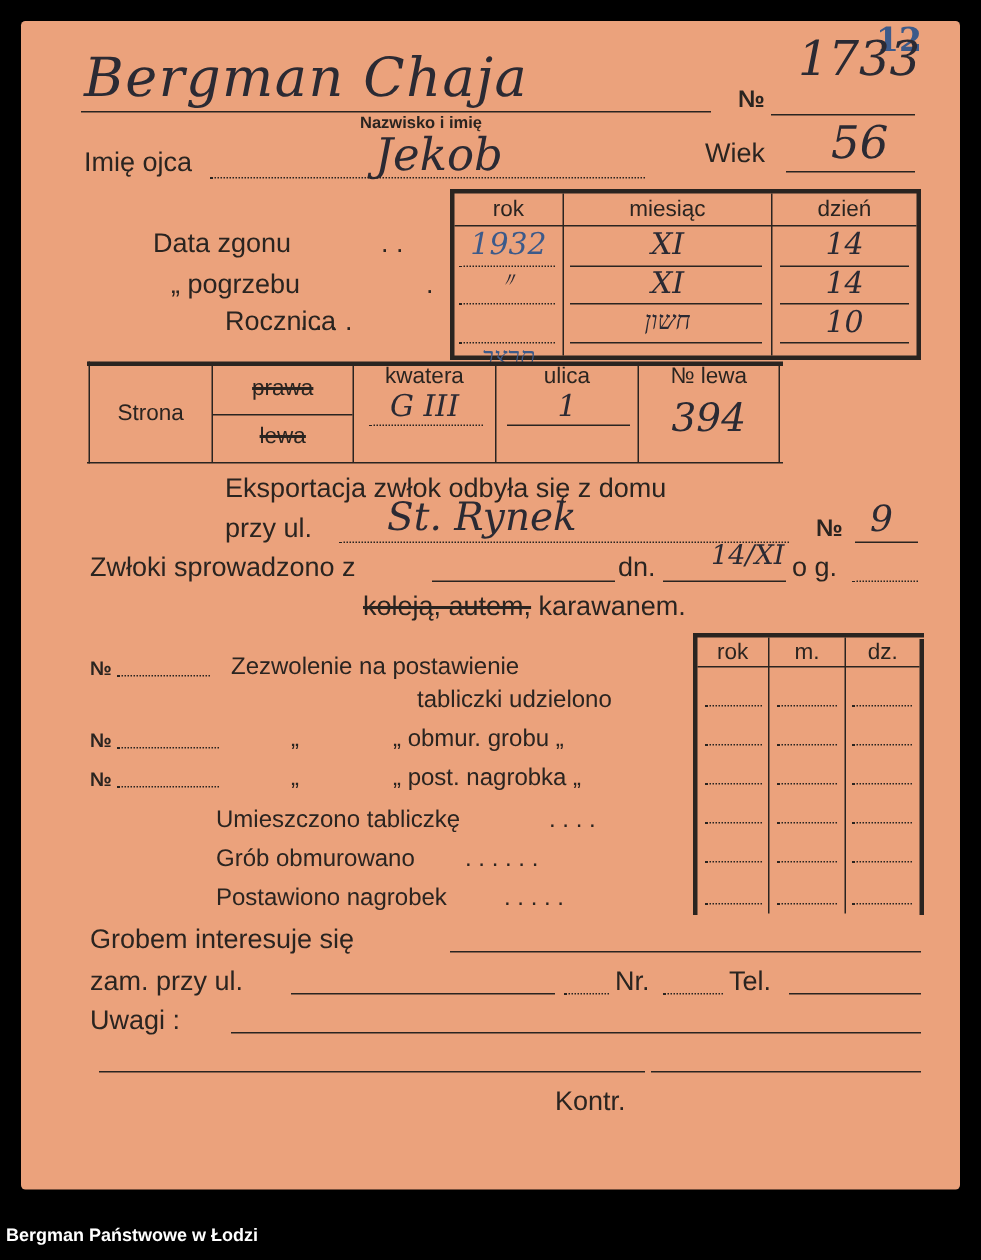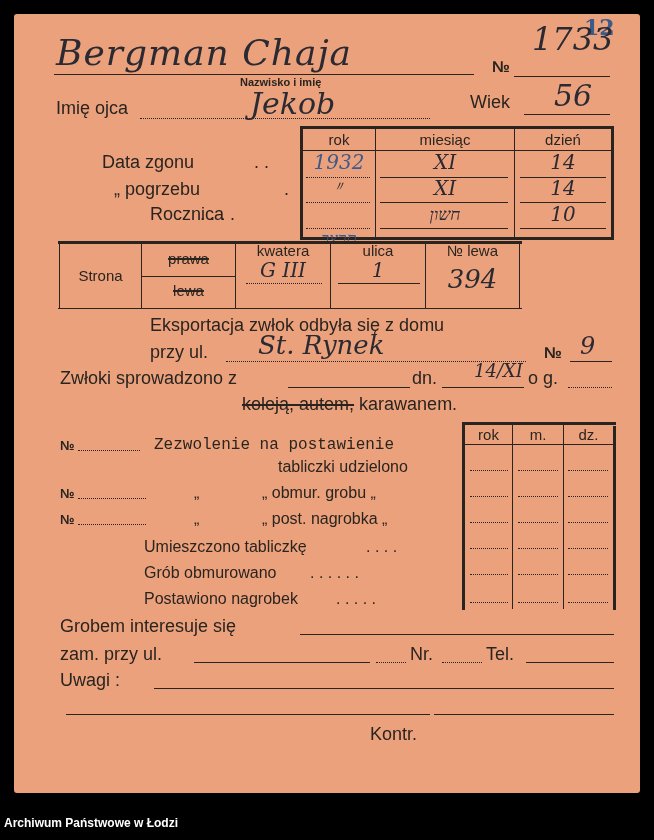--- a/index.html
+++ b/index.html
@@ -130,21 +130,21 @@
   <div class="abs print p18" style="left:514px;top:354px;">o g.</div>
   <div class="dline" style="left:554px;top:373px;width:44px;"></div>
 
   <div class="abs print p18" style="left:228px;top:380px;">
     <span class="strike">koleją, autem,</span>
     <span>karawanem.</span>
   </div>
 
   <div class="abs print p13" style="left:46px;top:424px;font-weight:bold;">№</div>
   <div class="dline" style="left:64px;top:436px;width:62px;"></div>
-  <div class="abs print p16" style="left:140px;top:422px;font-family:Liberation Mono, monospace;">Zezwolenie na postawienie</div>
+  <div class="abs print p16" style="left:140px;top:422px;">Zezwolenie na postawienie</div>
   <div class="abs print p16" style="left:264px;top:444px;">tabliczki udzielono</div>
 
   <div class="abs print p13" style="left:46px;top:472px;font-weight:bold;">№</div>
   <div class="dline" style="left:64px;top:484px;width:68px;"></div>
   <div class="abs print p16" style="left:180px;top:470px;">„</div>
   <div class="abs print p16" style="left:248px;top:470px;">„ obmur. grobu „</div>
 
   <div class="abs print p13" style="left:46px;top:498px;font-weight:bold;">№</div>
   <div class="dline" style="left:64px;top:510px;width:68px;"></div>
   <div class="abs print p16" style="left:180px;top:496px;">„</div>
@@ -198,13 +198,13 @@
   <div class="line" style="left:512px;top:648px;width:88px;"></div>
 
   <div class="abs print p18" style="left:46px;top:656px;">Uwagi :</div>
   <div class="line" style="left:140px;top:674px;width:460px;"></div>
   <div class="line" style="left:52px;top:700px;width:364px;"></div>
   <div class="line" style="left:420px;top:700px;width:180px;"></div>
 
   <div class="abs print p18" style="left:356px;top:710px;">Kontr.</div>
 </div>
 
-<div class="caption">Archiwum Państwowe w Łodzi</div>
+<div class="caption">Bergman Państwowe w Łodzi</div>
 
 </body></html>

